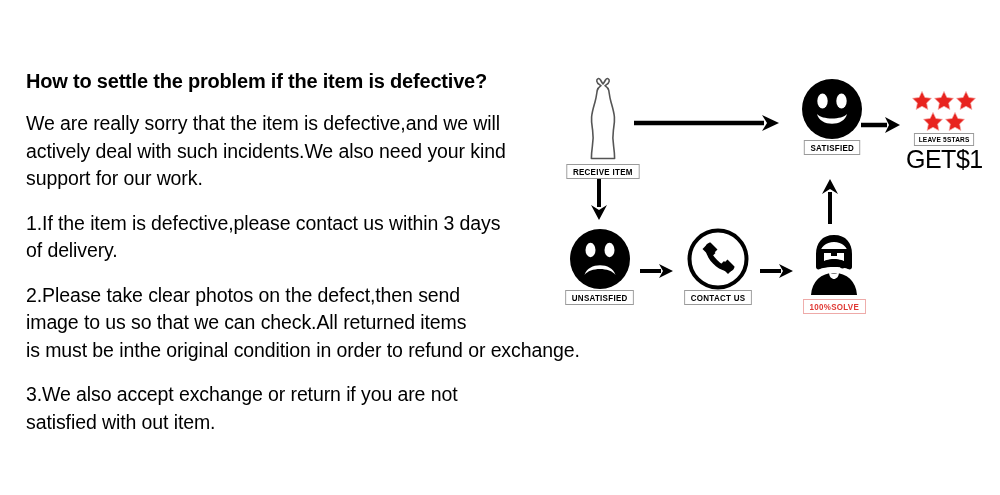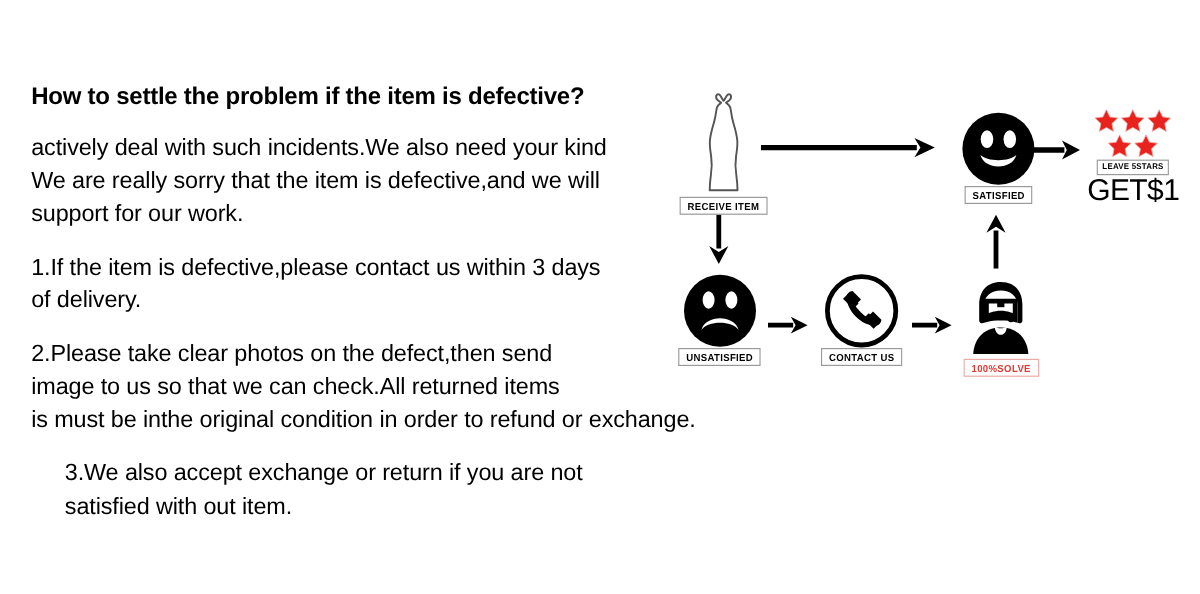--- a/index.html
+++ b/index.html
@@ -29,21 +29,21 @@
     letter-spacing: -0.2px;
     margin: 0 0 17px 0;
     white-space: nowrap;
   }
   .para {
     font-size: 19.5px;
     line-height: 27.5px;
     margin: 0 0 17px 0;
     letter-spacing: -0.1px;
   }
-  .para:last-child { margin-bottom: 0; margin-left: 28px; }
+  .para:last-child { margin-bottom: 0; }
   .para .line { display: block; white-space: nowrap; }
 
   
   #flow-diagram {
     position: absolute;
     left: 548px;
     top: 76px;
     width: 452px;
     height: 262px;
   }
@@ -70,21 +70,21 @@
     font-family: "Liberation Sans", sans-serif;
     transform: scaleX(0.94);
   }
   .node-label.red {
     color: #e03a35;
     border-color: #eeaaa8;
   }
 
   
   #node-receive-item { left: 16px;  top: 0px;   }
-  #node-satisfied    { left: 253px; top: 17px;   }
+  #node-satisfied    { left: 253px; top: 2px;   }
   #node-reward       { left: 358px; top: 14px;  }
   #node-unsatisfied  { left: 15px;  top: 152px; text-align: right; }
   #node-contact-us   { left: 134px; top: 152px; text-align: center; }
   #node-solve        { left: 253px; top: 157px; }
 
   
   #node-reward .stars-wrap {
     width: 74px;
     display: flex;
     flex-wrap: wrap;
@@ -127,22 +127,22 @@
   #arrow-solve-up             { left: 273px; top: 102px; }
 </style>
 </head>
 <body>
 
 <div id="text-column">
 
   <h1 id="policy-title">How to settle the problem if the item is defective?</h1>
 
   <p class="para">
+    <span class="line">We are really sorry that the item is defective,and we will</span>
     <span class="line">actively deal with such incidents.We also need your kind</span>
-    <span class="line">We are really sorry that the item is defective,and we will</span>
     <span class="line">support for our work.</span>
   </p>
 
   <p class="para">
     <span class="line">1.If the item is defective,please contact us within 3 days</span>
     <span class="line">of delivery.</span>
   </p>
 
   <p class="para">
     <span class="line">2.Please take clear photos on the defect,then send</span>

